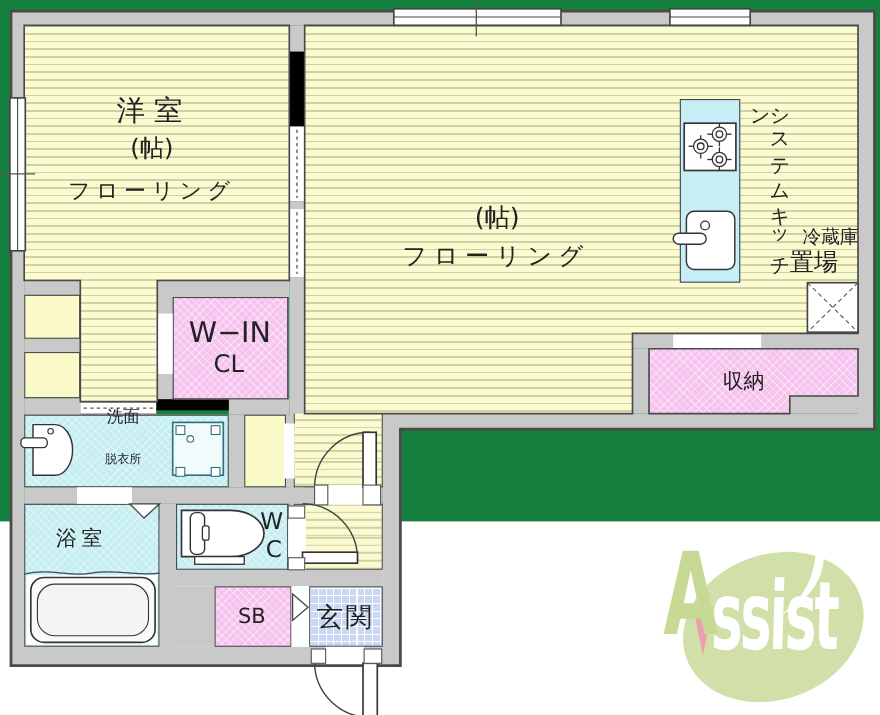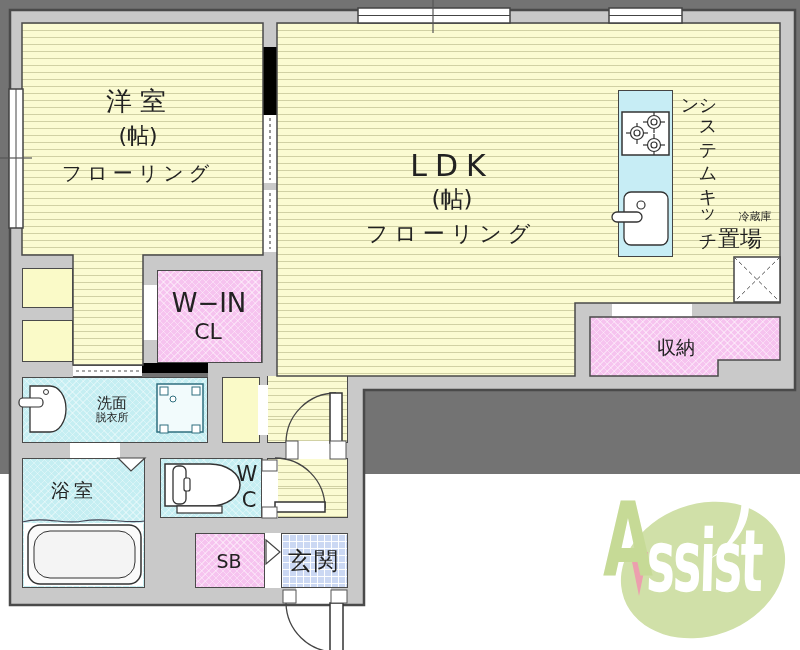--- a/index.html
+++ b/index.html
@@ -1,17 +1,17 @@
 <!DOCTYPE html>
 <html><head>
 <meta charset="utf-8">
 <style>
   html,body{margin:0;padding:0;background:#fff;width:800px;height:650px;overflow:hidden;
     font-family:"DejaVu Sans","Liberation Sans",sans-serif;}
-  #plan{position:relative;width:800px;height:474px;background:#737373;}
+  #plan{position:relative;width:800px;height:474px;background:#15803d;}
   .w{position:absolute;background:#C9C9C9;}
   .bk{position:absolute;background:#000;}
   .wh{position:absolute;background:#fff;z-index:3;}
   .ys{position:absolute;background-color:#FBFBD2;z-index:1;
       background-image:repeating-linear-gradient(to bottom,rgba(145,145,95,.40) 0 1.5px,transparent 1.5px 7px);}
   .yp{position:absolute;background:#FAFAC8;border:1.5px solid #4a4a4a;box-sizing:border-box;z-index:1;}
   .cy{position:absolute;background-color:#C5EEF2;border:1.5px solid #4a4a4a;box-sizing:border-box;z-index:1;
       background-image:repeating-linear-gradient(45deg,rgba(255,255,255,.35) 0 1px,transparent 1px 5px),
                        repeating-linear-gradient(-45deg,rgba(255,255,255,.35) 0 1px,transparent 1px 5px);}
   .pk{position:absolute;background-color:#F6C3EF;border:1.5px solid #4a4a4a;box-sizing:border-box;z-index:1;
@@ -197,30 +197,29 @@
     <g>
       <rect x="734" y="257" width="46" height="45" fill="#fff" stroke="#444" stroke-width="1.5"></rect>
       <line x1="734" y1="257" x2="780" y2="302" stroke="#555" stroke-width="1" stroke-dasharray="4 3"></line>
       <line x1="780" y1="257" x2="734" y2="302" stroke="#555" stroke-width="1" stroke-dasharray="4 3"></line>
     </g>
   </svg>
 
   <div class="lbl" style="left:140px;top:101px;font-size:26px;letter-spacing:8px">洋室</div>
   <div class="lbl" style="left:138px;top:136px;font-size:22px">(帖)</div>
   <div class="lbl" style="left:138px;top:173px;font-size:20px;letter-spacing:5px">フローリング</div>
-  <div class="lbl" style="left:452px;top:166px;font-size:30px;letter-spacing:8px">LDK</div>
   <div class="lbl" style="left:452px;top:199px;font-size:23px">(帖)</div>
   <div class="lbl" style="left:451px;top:234px;font-size:22px;letter-spacing:6px">フローリング</div>
   <div class="vt" style="left:681px;top:86px;font-size:18px;height:170px">システムキッチン</div>
-  <div class="lbl" style="left:755px;top:216px;font-size:11px">冷蔵庫</div>
+  <div class="lbl" style="left:755px;top:216px;font-size:17px">冷蔵庫</div>
   <div class="lbl" style="left:740px;top:239px;font-size:22px">置場</div>
   <div class="lbl" style="left:676px;top:347px;font-size:19px">収納</div>
   <div class="lbl" style="left:209px;top:303px;font-size:26px">W−IN</div>
   <div class="lbl" style="left:208px;top:332px;font-size:22px">CL</div>
-  <div class="lbl" style="left:112px;top:403px;font-size:15px">洗面</div>
+  <div class="lbl" style="left:112px;top:379px;font-size:15px">洗面</div>
   <div class="lbl" style="left:112px;top:417px;font-size:11px">脱衣所</div>
   <div class="lbl" style="left:74px;top:490px;font-size:19px;letter-spacing:4px">浴室</div>
   <div class="lbl" style="left:247px;top:474px;font-size:21px">W</div>
   <div class="lbl" style="left:249px;top:500px;font-size:21px">C</div>
   <div class="lbl" style="left:229px;top:561px;font-size:19px">SB</div>
   <div class="lbl" style="left:314px;top:561px;font-size:24px;letter-spacing:2px">玄関</div>
 
   <div class="logoA">A</div>
   <div class="logoRest">ssist</div>
 </div>

